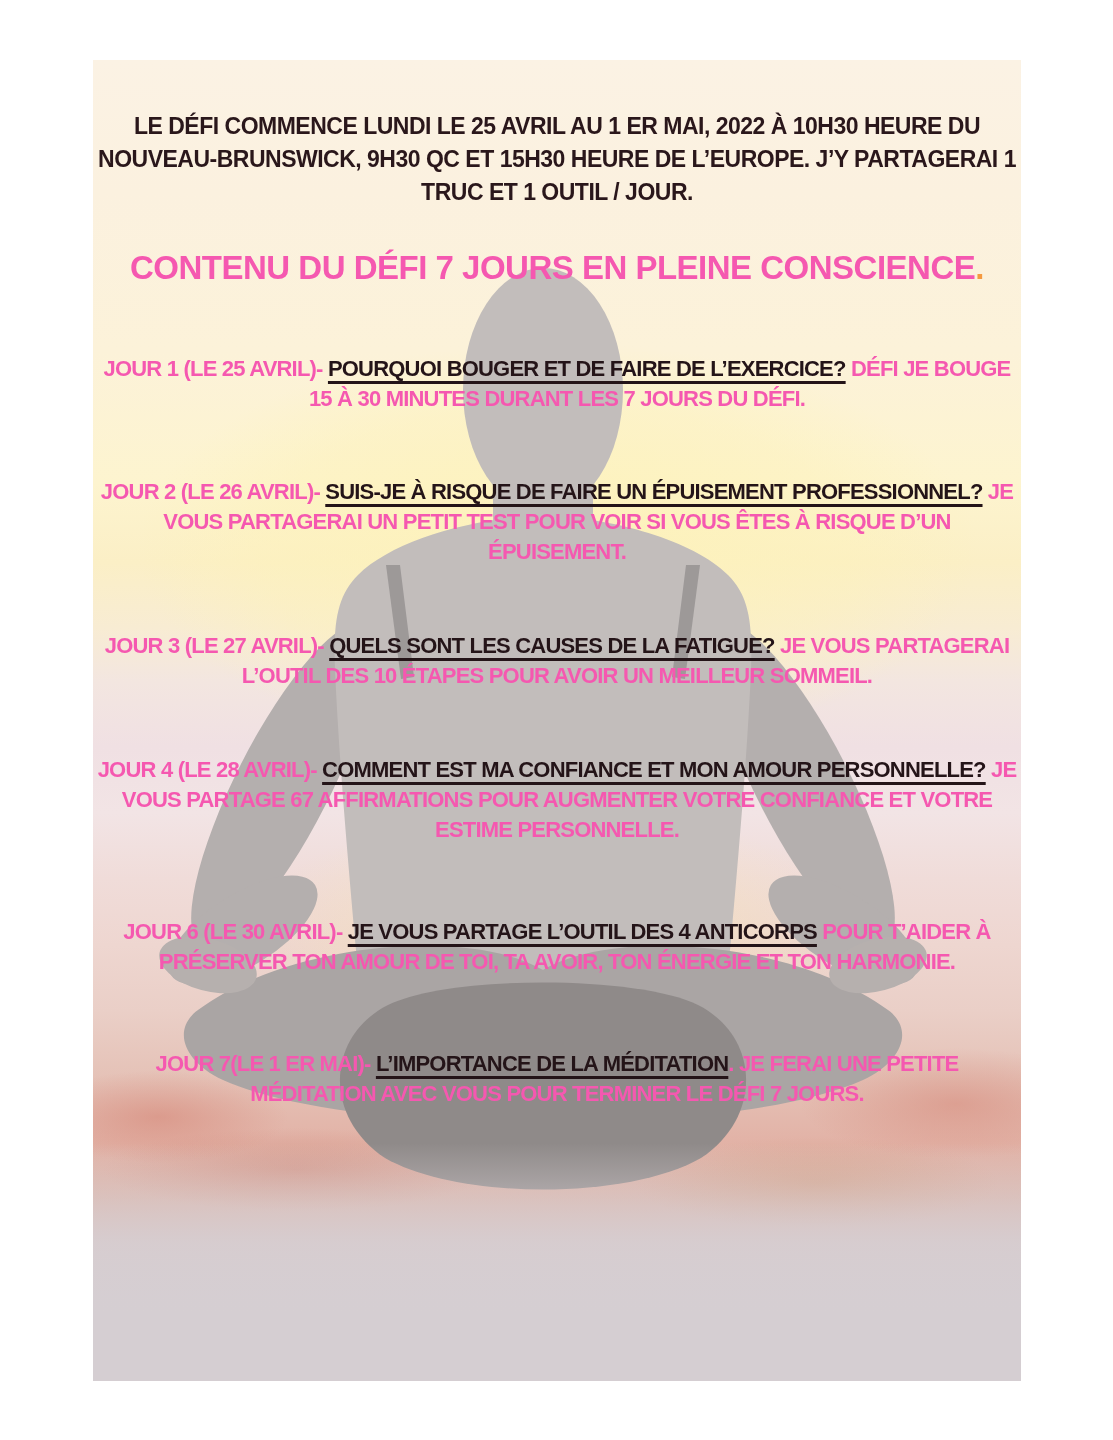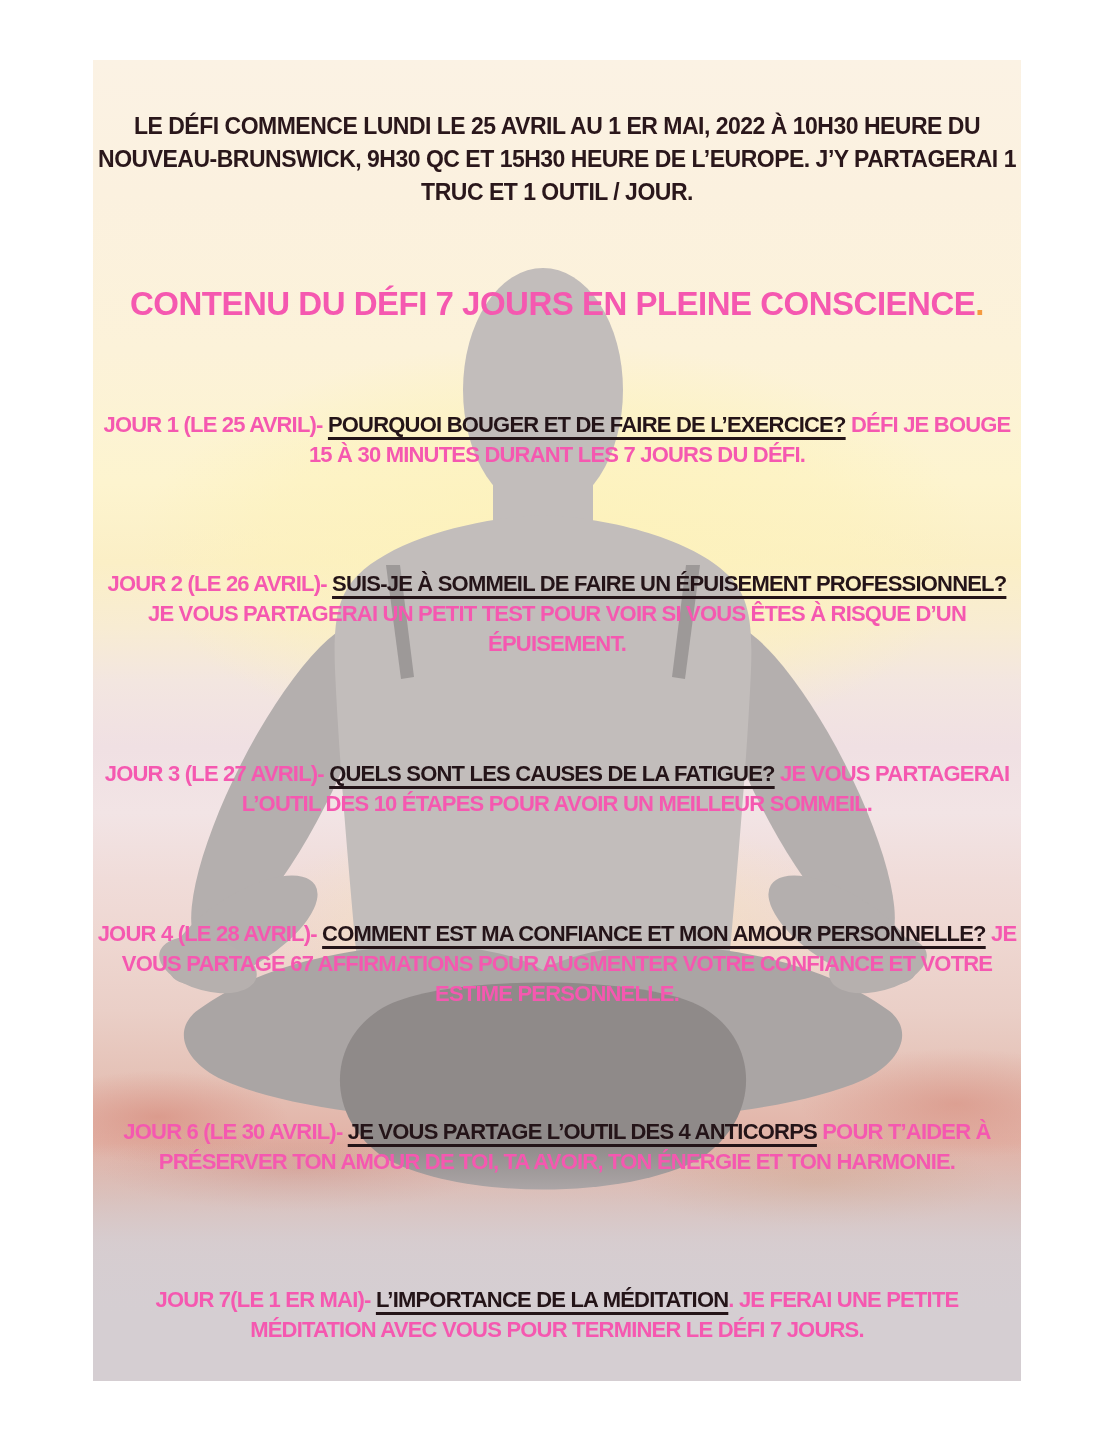--- a/index.html
+++ b/index.html
@@ -22,39 +22,39 @@
         #eed6d0 67%,#eacfc7 72%,#e5c2b7 77%,#e2b2a6 82%,#deb5a9 86%,
         #d9c2bf 91%,#d5ced2 96%,#d5ced2 100%);
   }
   .sil{position:absolute;left:0;top:0;display:block;}
   .haze{
     position:absolute;left:0;right:0;top:82%;bottom:0;
     background:linear-gradient(180deg, rgba(213,206,210,0) 0%, rgba(214,207,211,.85) 42%, #d5ced2 72%);
   }
   .content{
     position:absolute;inset:0;display:flex;flex-direction:column;align-items:center;
-    text-align:center;font-weight:bold;gap:36px;
+    text-align:center;font-weight:bold;
   }
   .content p,.content h1{width:100%;}
   .intro{
     margin:50px 0 0;font-size:23px;line-height:33px;letter-spacing:-0.5px;
     color:#2a171b;
   }
   .title{
     margin:37px 0 0;font-size:33px;line-height:44px;letter-spacing:-0.5px;
     color:#f558b0;font-weight:bold;
   }
   .title .dot{color:#f59a40;}
   .day{font-size:22px;line-height:30px;letter-spacing:-0.8px;margin:0;}
   .pink{color:#f558b0;}
   .q{
     color:#241418;text-decoration:underline;
     text-decoration-thickness:3px;text-underline-offset:5px;
   }
-  .d1{margin-top:48px}.d2{margin-top:63px}.d3{margin-top:64px}.d4{margin-top:64px}
+  .d1{margin-top:64px}.d2{margin-top:63px}.d3{margin-top:64px}.d4{margin-top:64px}
   .d5{margin-top:70px}.d6{margin-top:72px}.d7{margin-top:72px}
 </style>
 </head>
 <body>
 
 <div class="photo">
 
   <svg class="sil" width="928" height="1321" viewBox="0 0 928 1321">
 
     <g fill="#b4afae">
@@ -92,21 +92,21 @@
   <div class="haze"></div>
 
   <div class="content">
 
     <p class="intro">LE DÉFI COMMENCE LUNDI LE 25 AVRIL AU 1 ER MAI, 2022 À 10H30 HEURE DU NOUVEAU-BRUNSWICK, 9H30 QC ET 15H30 HEURE DE L’EUROPE. J’Y PARTAGERAI 1 TRUC ET 1 OUTIL / JOUR.</p>
 
     <h1 class="title"><span>CONTENU DU DÉFI 7 JOURS EN PLEINE CONSCIENCE</span><span class="dot">.</span></h1>
 
     <p class="day d1"><span class="pink">JOUR 1 (LE 25 AVRIL)- </span><span class="q">POURQUOI BOUGER ET DE FAIRE DE L’EXERCICE?</span><span class="pink">  DÉFI JE BOUGE 15 À 30 MINUTES DURANT LES 7 JOURS DU DÉFI.</span></p>
 
-    <p class="day d2"><span class="pink">JOUR 2 (LE 26 AVRIL)- </span><span class="q">SUIS-JE À SOMMEIL DE FAIRE UN ÉPUISEMENT PROFESSIONNEL?</span><span class="pink"> JE VOUS PARTAGERAI UN PETIT TEST POUR VOIR SI VOUS ÊTES À RISQUE D’UN ÉPUISEMENT.</span></p>
+    <p class="day d2"><span class="pink">JOUR 2 (LE 26 AVRIL)- </span><span class="q">SUIS-JE À RISQUE DE FAIRE UN ÉPUISEMENT PROFESSIONNEL?</span><span class="pink"> JE VOUS PARTAGERAI UN PETIT TEST POUR VOIR SI VOUS ÊTES À RISQUE D’UN ÉPUISEMENT.</span></p>
 
     <p class="day d3"><span class="pink">JOUR 3 (LE 27 AVRIL)- </span><span class="q">QUELS SONT LES CAUSES DE LA FATIGUE?</span><span class="pink"> JE VOUS PARTAGERAI L’OUTIL DES 10 ÉTAPES POUR AVOIR UN MEILLEUR SOMMEIL.</span></p>
 
     <p class="day d4"><span class="pink">JOUR 4 (LE 28 AVRIL)- </span><span class="q">COMMENT EST MA CONFIANCE ET MON AMOUR PERSONNELLE?</span><span class="pink"> JE VOUS PARTAGE 67 AFFIRMATIONS POUR AUGMENTER VOTRE CONFIANCE ET VOTRE ESTIME PERSONNELLE.</span></p>
 
 
     <p class="day d6"><span class="pink">JOUR 6 (LE 30 AVRIL)- </span><span class="q">JE VOUS PARTAGE L’OUTIL DES 4 ANTICORPS</span><span class="pink"> POUR T’AIDER À PRÉSERVER TON AMOUR DE TOI, TA AVOIR, TON ÉNERGIE ET TON HARMONIE.</span></p>
 
     <p class="day d7"><span class="pink">JOUR 7(LE 1 ER MAI)- </span><span class="q">L’IMPORTANCE DE LA MÉDITATION</span><span class="pink">. JE FERAI UNE PETITE MÉDITATION AVEC VOUS POUR TERMINER LE DÉFI 7 JOURS.</span></p>
 

